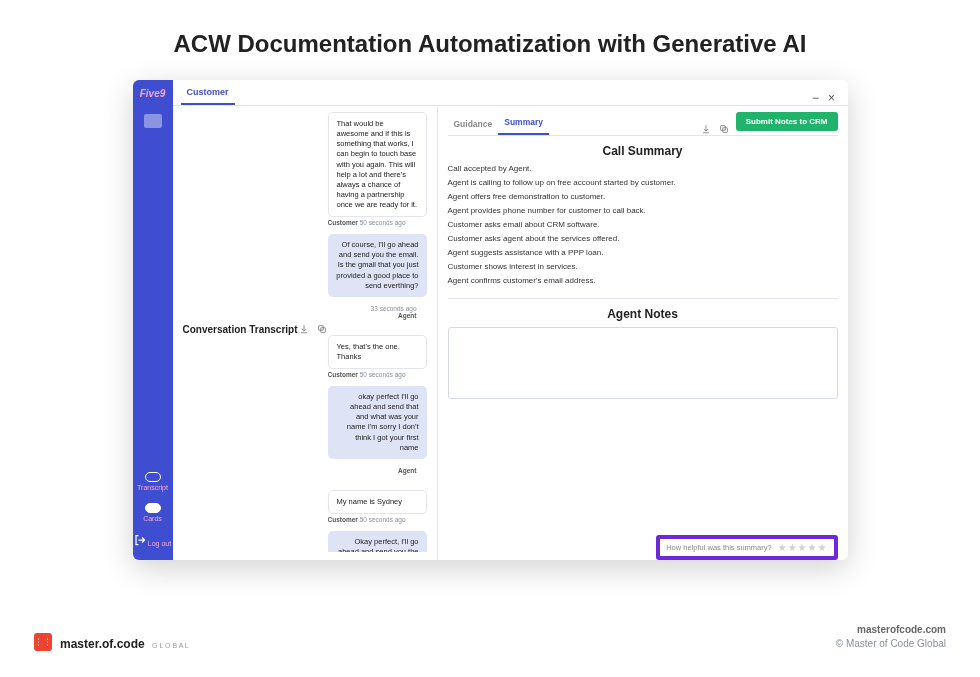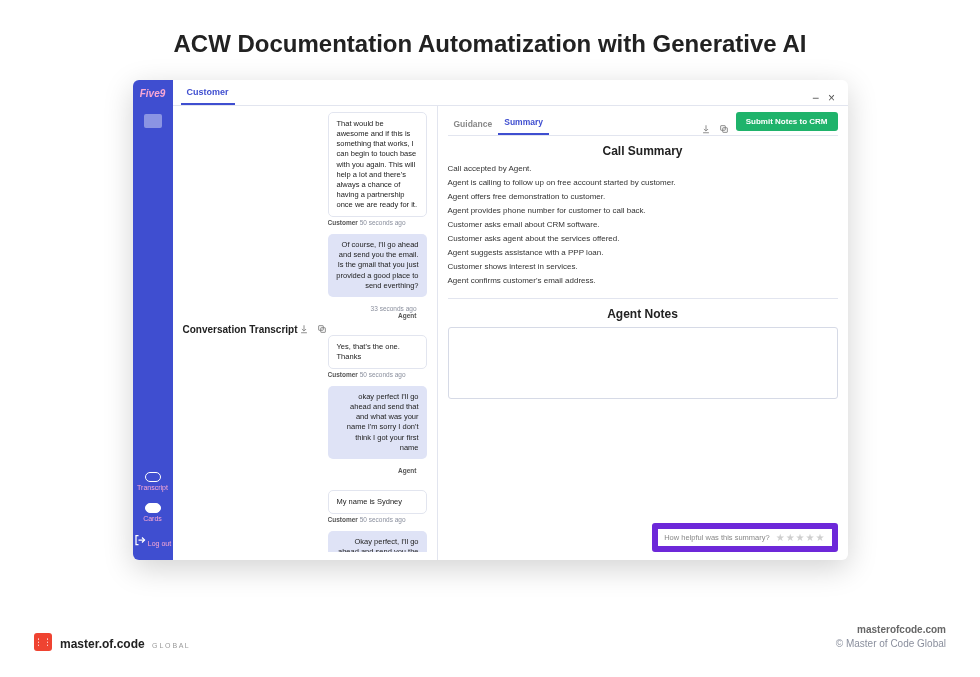--- a/index.html
+++ b/index.html
@@ -58,21 +58,21 @@
   .rtab { font-size:8.5px; padding:4px 6px 6px; color:#888; cursor:pointer; font-weight:600;}
   .rtab.active { color:#3f4ed0; border-bottom:2px solid #3f4ed0;}
   .right-head .gap { flex:1;}
   .submit-btn { background:#1fb36b; color:#fff; font-size:8px; font-weight:600; padding:5px 10px; border-radius:3px; border:none; margin-left:6px; margin-bottom:4px; cursor:pointer;}
 
   .section-title { font-size:12px; font-weight:700; margin-bottom:6px;text-align:center;}
   .summary-line { font-size:8px; color:#333; margin-bottom:5px;}
   .divider { border:none; border-top:1px solid #e2e5ef; margin:8px 0;}
   .notes-box { width:100%; height:72px; border:1px solid #d6dae6; border-radius:3px; resize:none; font-size:8px; padding:4px;}
 
-  .rating { position:absolute; right:10px; bottom:8px; font-size:7.5px; color:#888; display:flex; align-items:center; border:6px solid #6d28d9; border-radius:3px; padding:3px 6px; background:#fff;}
+  .rating { position:absolute; right:10px; bottom:0; font-size:7.5px; color:#888; display:flex; align-items:center; border:4px solid #6d28d9; border-radius:3px; padding:3px 6px; background:#fff;}
   .stars { margin-left:6px; color:#cfcfcf; letter-spacing:1px; font-size:10px;}
 
   
   .footer { position:absolute; left:34px; right:34px; bottom:26px; display:flex; align-items:flex-end; font-size:10px; color:#8a8f9d;}
   .moc-logo { width:18px;height:18px; background:#ef4331; border-radius:3px; margin-right:8px; display:inline-flex;align-items:center;justify-content:center;color:#fff;font-size:9px;}
   .moc-name { font-weight:700; color:#222; font-size:12px;}
   .moc-name .sub { font-size:7px; font-weight:400; color:#999; margin-left:4px;}
   .footer .gap{flex:1;}
   .credit { text-align:right; line-height:1.4;}
   .credit .site{ color:#666; font-weight:600;}

